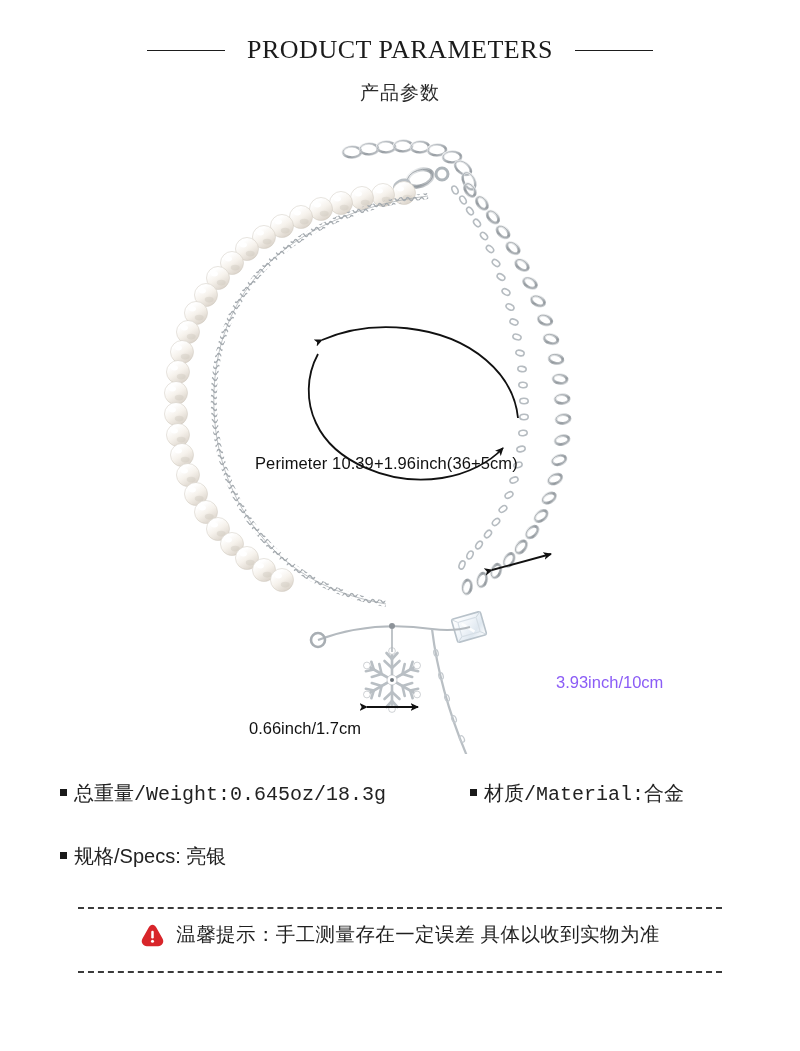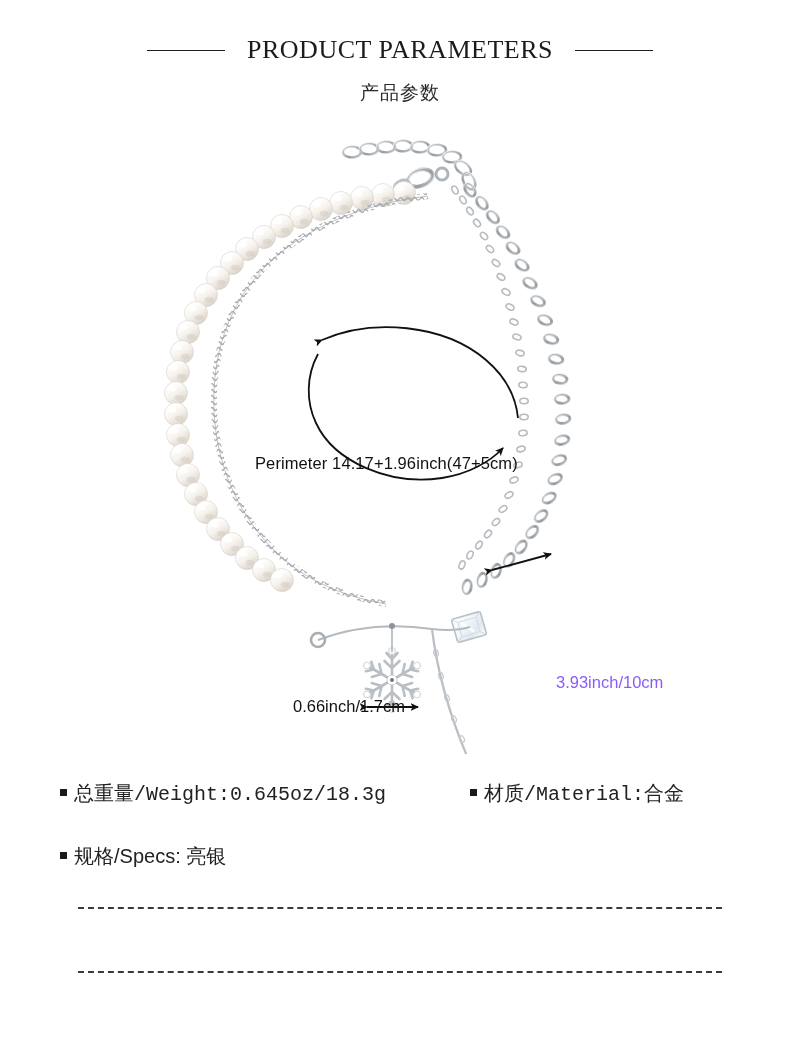--- a/index.html
+++ b/index.html
@@ -73,25 +73,24 @@
     left: 255px;
     top: 336px;
     font-size: 16.5px;
     color: #111;
     white-space: nowrap;
     letter-spacing: 0.1px;
   }
   .dim-label-left {
     position: absolute;
     left: 249px;
-    top: 579px;
+    top: 601px;
     font-size: 16.5px;
     color: #111;
     white-space: nowrap;
-    margin-left: 44px;
   }
   .dim-label-right {
     position: absolute;
     left: 556px;
     top: 555px;
     font-size: 16.5px;
     color: #8b5cf6;
     white-space: nowrap;
   }
 
@@ -429,21 +428,21 @@
     </g>
 
     <g stroke="#111111" stroke-width="1.9">
       <line x1="367" y1="589" x2="418" y2="589" marker-start="url(#arrowSolid)" marker-end="url(#arrowSolid)"></line>
     </g>
     <g stroke="#111111" stroke-width="1.9">
       <line x1="492" y1="452" x2="551" y2="436" marker-start="url(#arrowSolid)" marker-end="url(#arrowSolid)" transform="translate(0,0)"></line>
     </g>
   </svg>
 
-  <div class="perimeter-label">Perimeter 14.17+1.96inch(47+5cm)</div>
+  <div class="perimeter-label">Perimeter 10.39+1.96inch(36+5cm)</div>
   <div class="dim-label-left">0.66inch/1.7cm</div>
   <div class="dim-label-right">3.93inch/10cm</div>
 </div>
 
 <div class="specs">
   <div class="spec-item col-left row-1">
     <span class="bullet"></span>
     <span>总重量/Weight:0.645oz/18.3g</span>
   </div>
   <div class="spec-item col-right row-1">
@@ -451,14 +450,25 @@
     <span>材质/Material:合金</span>
   </div>
   <div class="spec-item col-left row-2">
     <span class="bullet"></span>
     <span>规格/Specs: 亮银</span>
   </div>
 </div>
 
 <div class="notice">
   <div class="dash-line dash-top"></div>
+  <div class="notice-body">
+    <svg class="warn-icon" viewBox="0 0 24 24">
+      <path d="M12 1.6 C13.5 1.6 14.6 2.6 15.5 4.1 L21.6 14.8
+               C22.6 16.6 22.6 18.3 21.6 19.9 C20.7 21.4 19.2 22.2 17.4 22.2
+               L6.6 22.2 C4.8 22.2 3.3 21.4 2.4 19.9 C1.4 18.3 1.4 16.6 2.4 14.8
+               L8.5 4.1 C9.4 2.6 10.5 1.6 12 1.6 Z" fill="#d8252a"></path>
+      <rect x="10.8" y="7.4" width="2.4" height="7.4" rx="1.2" fill="#ffffff"></rect>
+      <circle cx="12" cy="17.6" r="1.45" fill="#ffffff"></circle>
+    </svg>
+    <span class="notice-text">温馨提示：手工测量存在一定误差 具体以收到实物为准</span>
+  </div>
   <div class="dash-line dash-bottom"></div>
 </div>
 
 </body></html>

